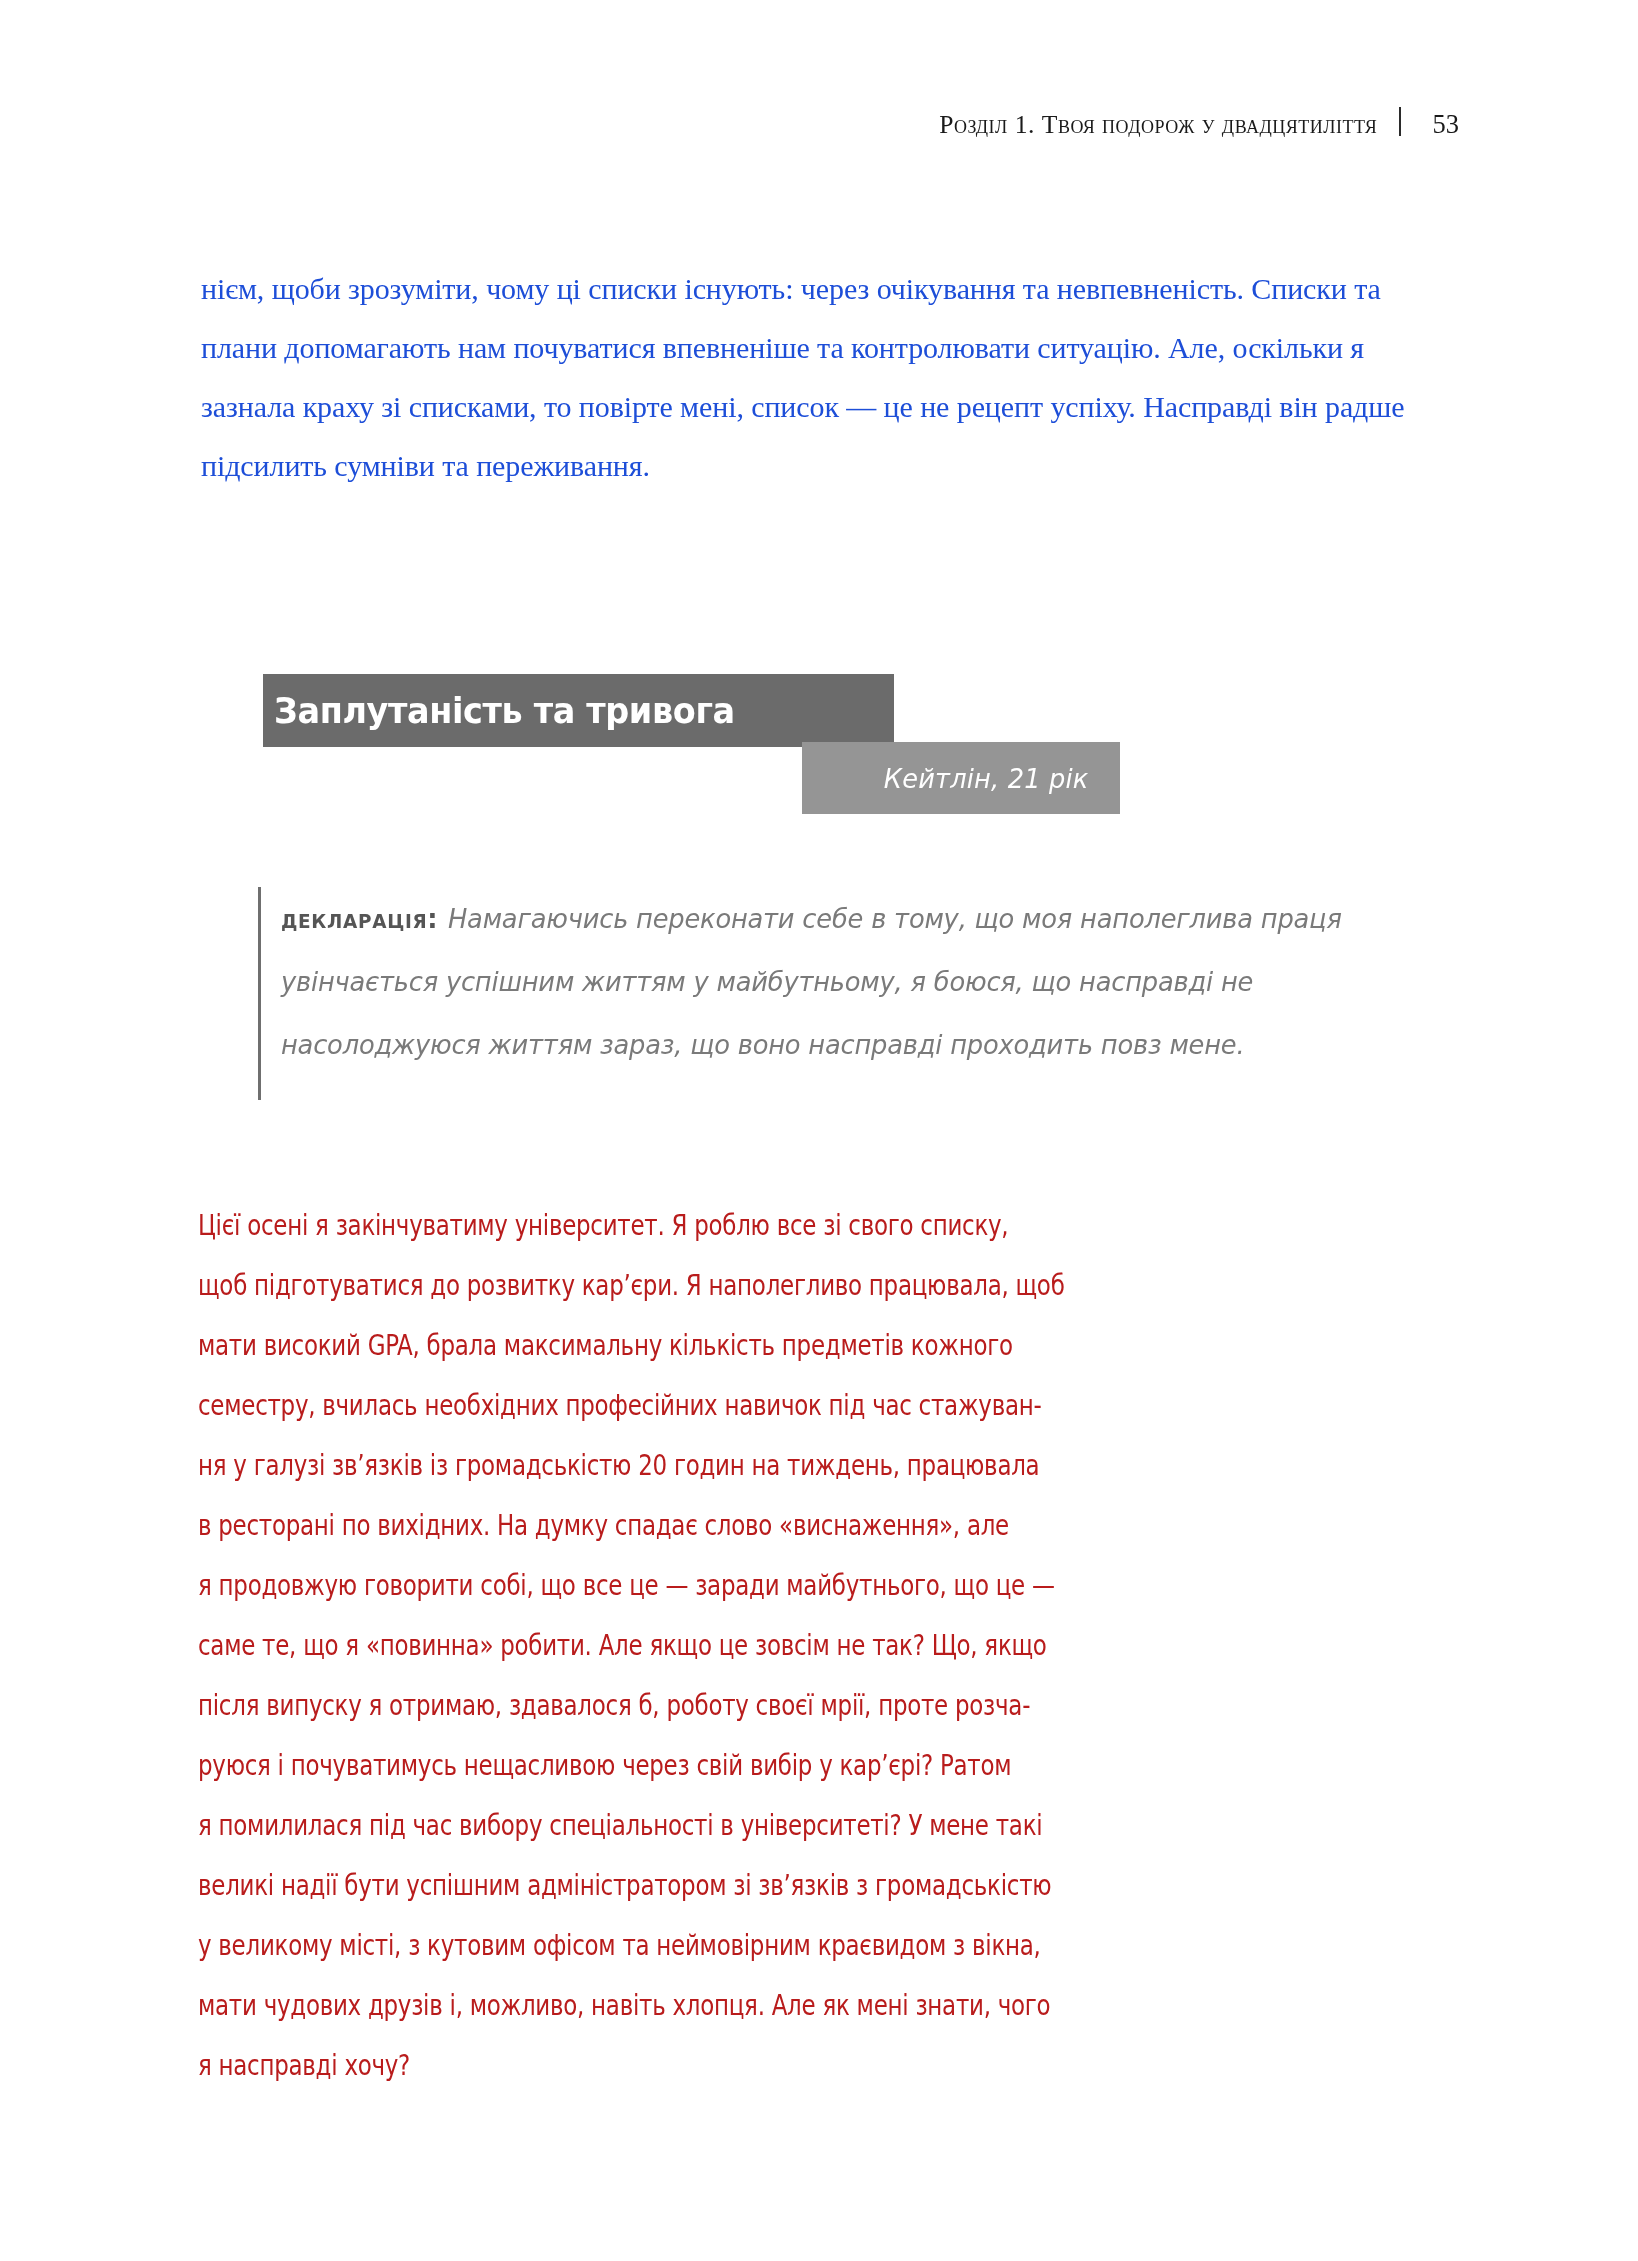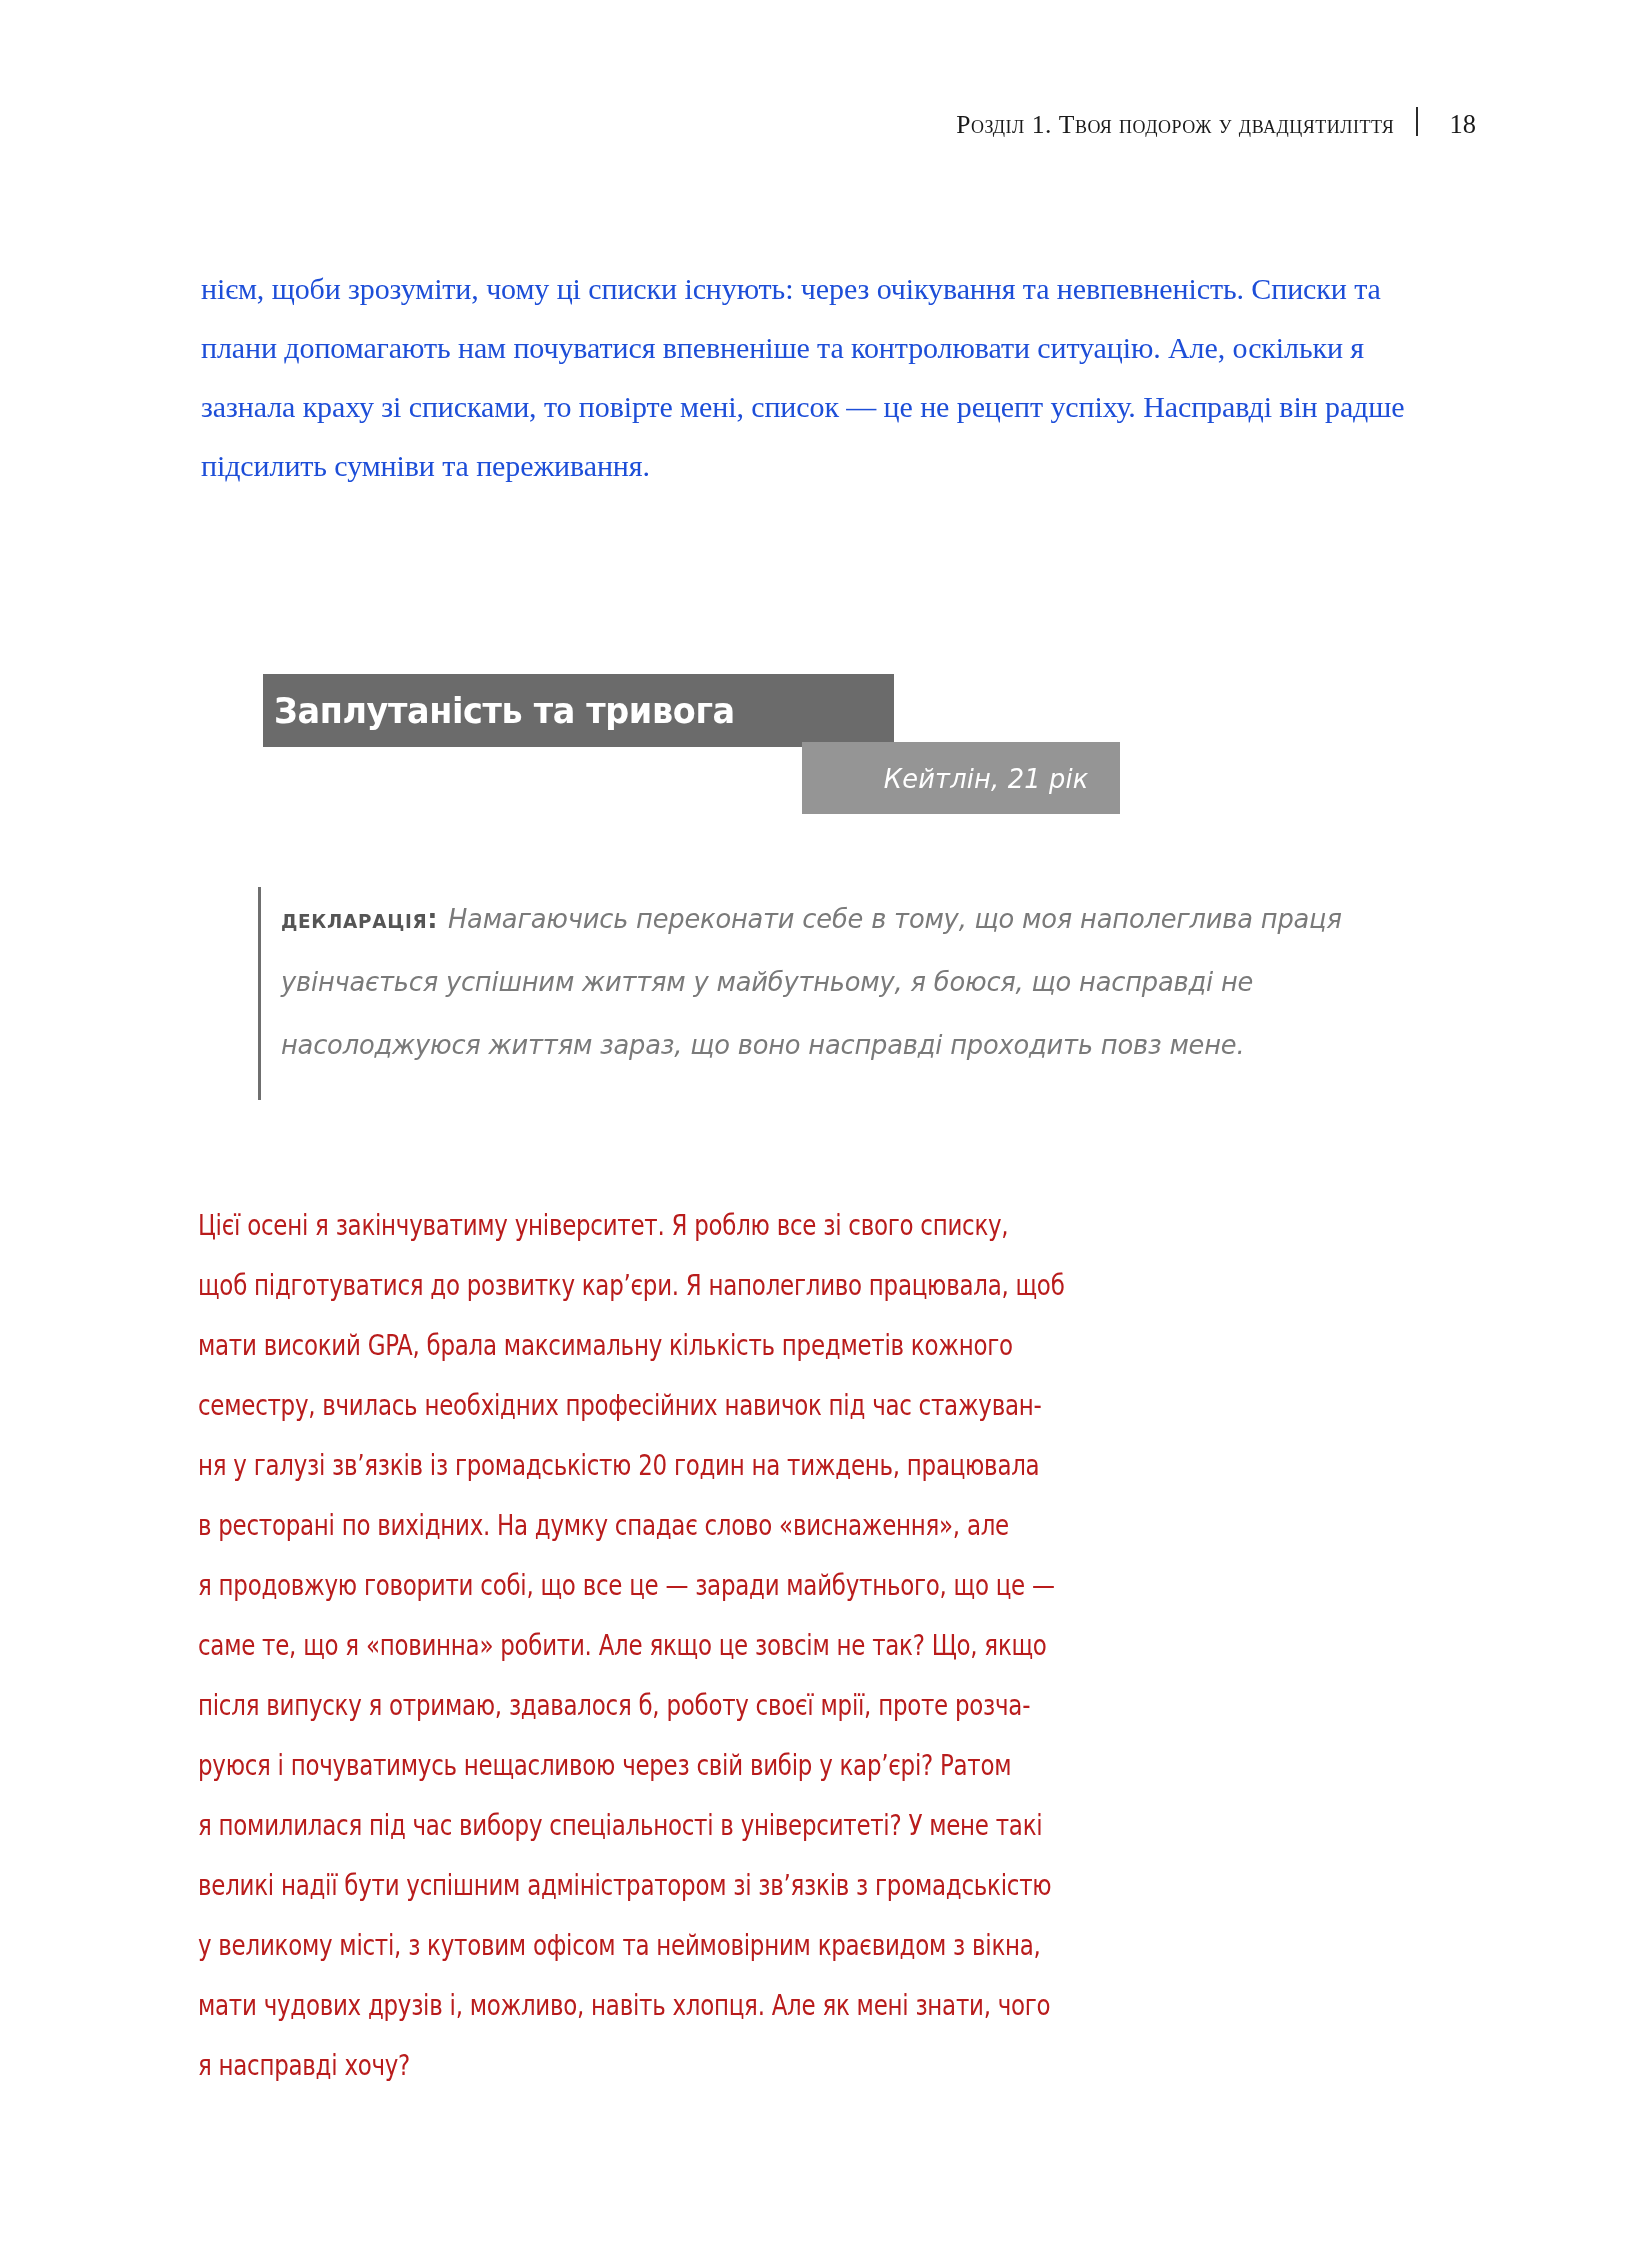--- a/index.html
+++ b/index.html
@@ -16,21 +16,21 @@
     margin: 0 auto;
     overflow: hidden;
     box-sizing: border-box;
   }
 
   
   .running-head {
     position: absolute;
     top: 104px;
     left: 0;
-    right: 162px;
+    right: 179px;
     display: flex;
     justify-content: flex-end;
     align-items: baseline;
     gap: 0;
     font-family: "Liberation Serif", "DejaVu Serif", serif;
   }
   .running-head-title {
     font-variant: small-caps;
     font-size: 25.6px;
     letter-spacing: 0.5px;
@@ -174,21 +174,21 @@
   }
 </style>
 </head>
 <body>
 
 <div class="page">
 
   <div class="running-head">
     <span class="running-head-title">Розділ 1. Твоя подорож у двадцятиліття</span>
     <span class="running-head-sep"></span>
-    <span class="running-head-page">18</span>
+    <span class="running-head-page">53</span>
   </div>
 
   <p class="intro-para">нієм, щоби зрозуміти, чому ці списки існують: через очікування та невпевненість. Списки та плани допомагають нам почуватися впевненіше та контролювати ситуацію. Але, оскільки я зазнала краху зі списками, то повірте мені, список — це не рецепт успіху. Насправді він радше підсилить сумніви та переживання.</p>
 
   <div class="story-head">
     <div class="story-title-box">
       <span class="story-title-text">Заплутаність та тривога</span>
     </div>
     <div class="story-sub-box">
       <span class="story-sub-text">Кейтлін, 21 рік</span>

